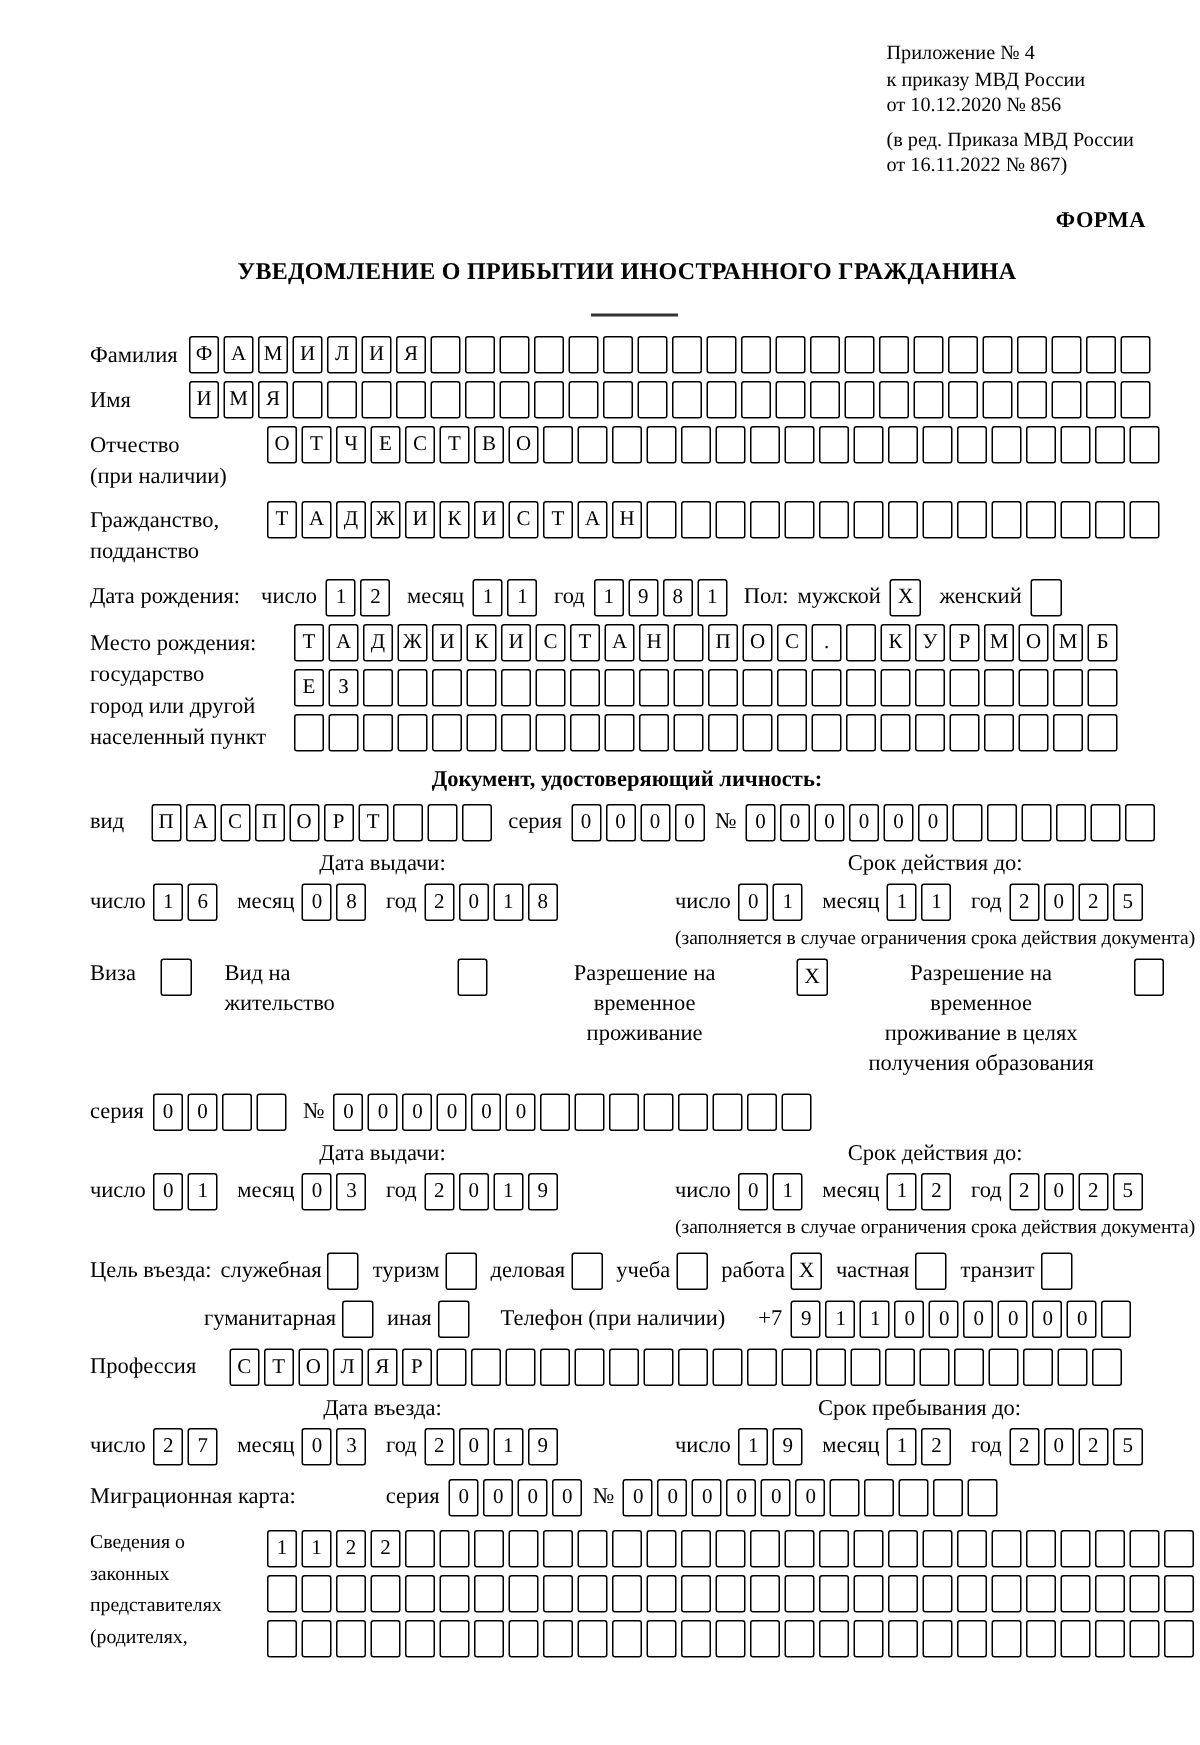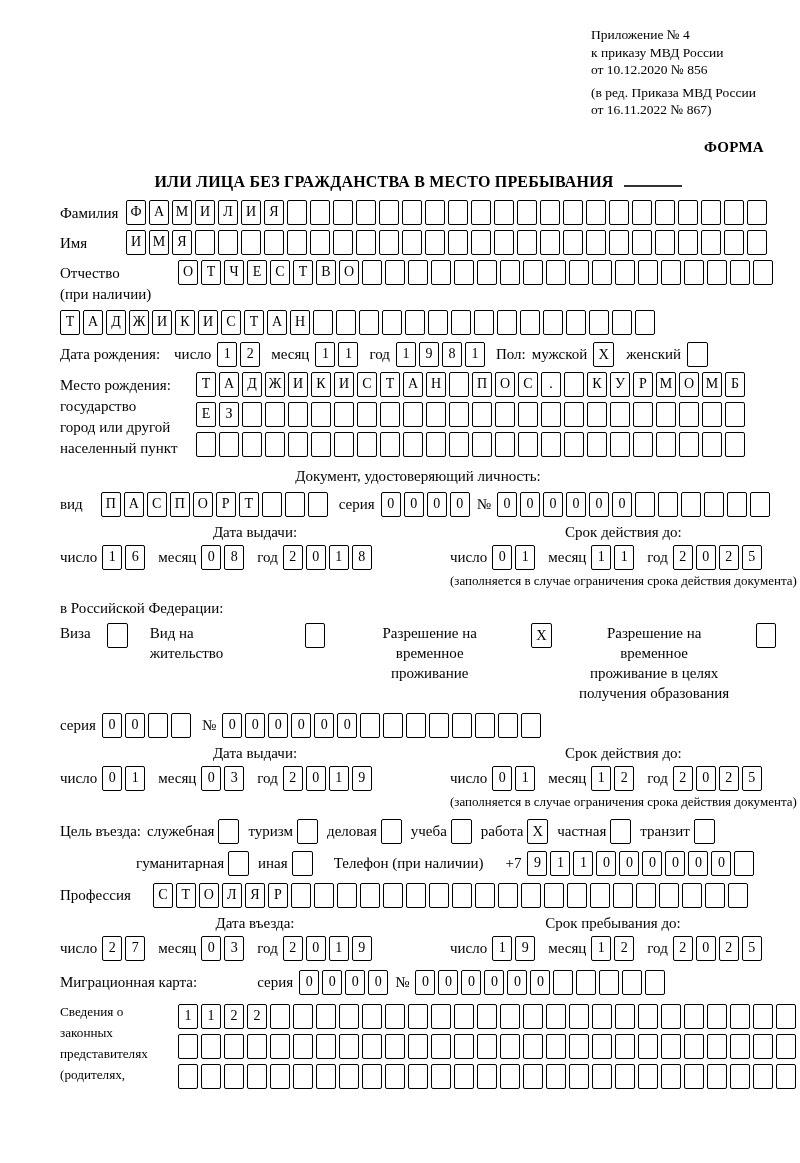--- a/index.html
+++ b/index.html
@@ -31,21 +31,21 @@
   .lbl{font-size:15px;white-space:nowrap;}
   .stack > div{line-height:21px;}
 
   
   .inline-row{display:flex;align-items:center;margin-top:7px;flex-wrap:nowrap;}
   .inline-row .lbl{margin-right:6px;}
   .gap8{margin-left:8px;} .gap12{margin-left:12px;} .gap16{margin-left:16px;}
 
   .boxrows .cells{display:flex;margin-bottom:5px;}
 
-  .center-bold{font-weight:normal;text-align:center;font-size:15px;margin-top:6px;}
+  .center-bold{font-weight:bold;text-align:center;font-size:15px;margin-top:6px;}
 
   
   .dates-row{display:flex;margin-top:6px;}
   .dgroup{flex:0 0 390px;}
   .dgroup.rt{flex:1 1 auto;}
   .dheading{text-align:center;font-size:15px;line-height:19px;}
   .dfields{display:flex;align-items:center;margin-top:3px;}
   .dfields .lbl{margin-right:5px;}
   .dfields .cells{margin-right:10px;}
   .dnote{font-size:13px;text-align:center;margin-top:3px;white-space:nowrap;}
@@ -73,21 +73,22 @@
     <div>Приложение № 4</div>
     <div>к приказу МВД России</div>
     <div>от 10.12.2020 № 856</div>
     <div class="ed">(в ред. Приказа МВД России</div>
     <div>от 16.11.2022 № 867)</div>
   </div>
 
   <div class="forma">ФОРМА</div>
 
   <div class="title">
-    <div><span>ИЛИ ЛИЦА БЕЗ ГРАЖДАНСТВА В МЕСТО ПРЕБЫВАНИЯ</span><span class="blank-line"></span></div>
+    <div>УВЕДОМЛЕНИЕ О ПРИБЫТИИ ИНОСТРАННОГО ГРАЖДАНИНА</div>
+    <div><span class="blank-line"></span></div>
   </div>
 
 
   <div class="frow">
     <div class="flabel w66">Фамилия</div>
     <div class="cells">
         <span class="cell">Ф</span>
         <span class="cell">А</span>
         <span class="cell">М</span>
         <span class="cell">И</span>
@@ -181,20 +182,24 @@
         <span class="cell"></span>
         <span class="cell"></span>
         <span class="cell"></span>
         <span class="cell"></span>
         <span class="cell"></span>
         <span class="cell"></span>
       </div>
   </div>
 
   <div class="frow">
+    <div class="flabel w118 stack">
+      <div>Гражданство,</div>
+      <div>подданство</div>
+    </div>
     <div class="cells">
         <span class="cell">Т</span>
         <span class="cell">А</span>
         <span class="cell">Д</span>
         <span class="cell">Ж</span>
         <span class="cell">И</span>
         <span class="cell">К</span>
         <span class="cell">И</span>
         <span class="cell">С</span>
         <span class="cell">Т</span>
@@ -415,21 +420,20 @@
             <span class="cell">0</span>
             <span class="cell">2</span>
             <span class="cell">5</span>
           </span>
       </div>
       <div class="dnote">(заполняется в случае ограничения срока действия документа)</div>
     </div>
   </div>
 
   <div class="intro">
-    <div>в Российской Федерации:</div>
   </div>
 
   <div class="opts">
     <div class="opt">
       <span class="optlabel">Виза</span>
       <span class="checkbox" style="margin-left:4px;"></span>
     </div>
     <div class="opt" style="margin-left:22px;">
       <span class="optlabel">Вид на жительство</span>
       <span class="checkbox" style="margin-left:26px;"></span>

